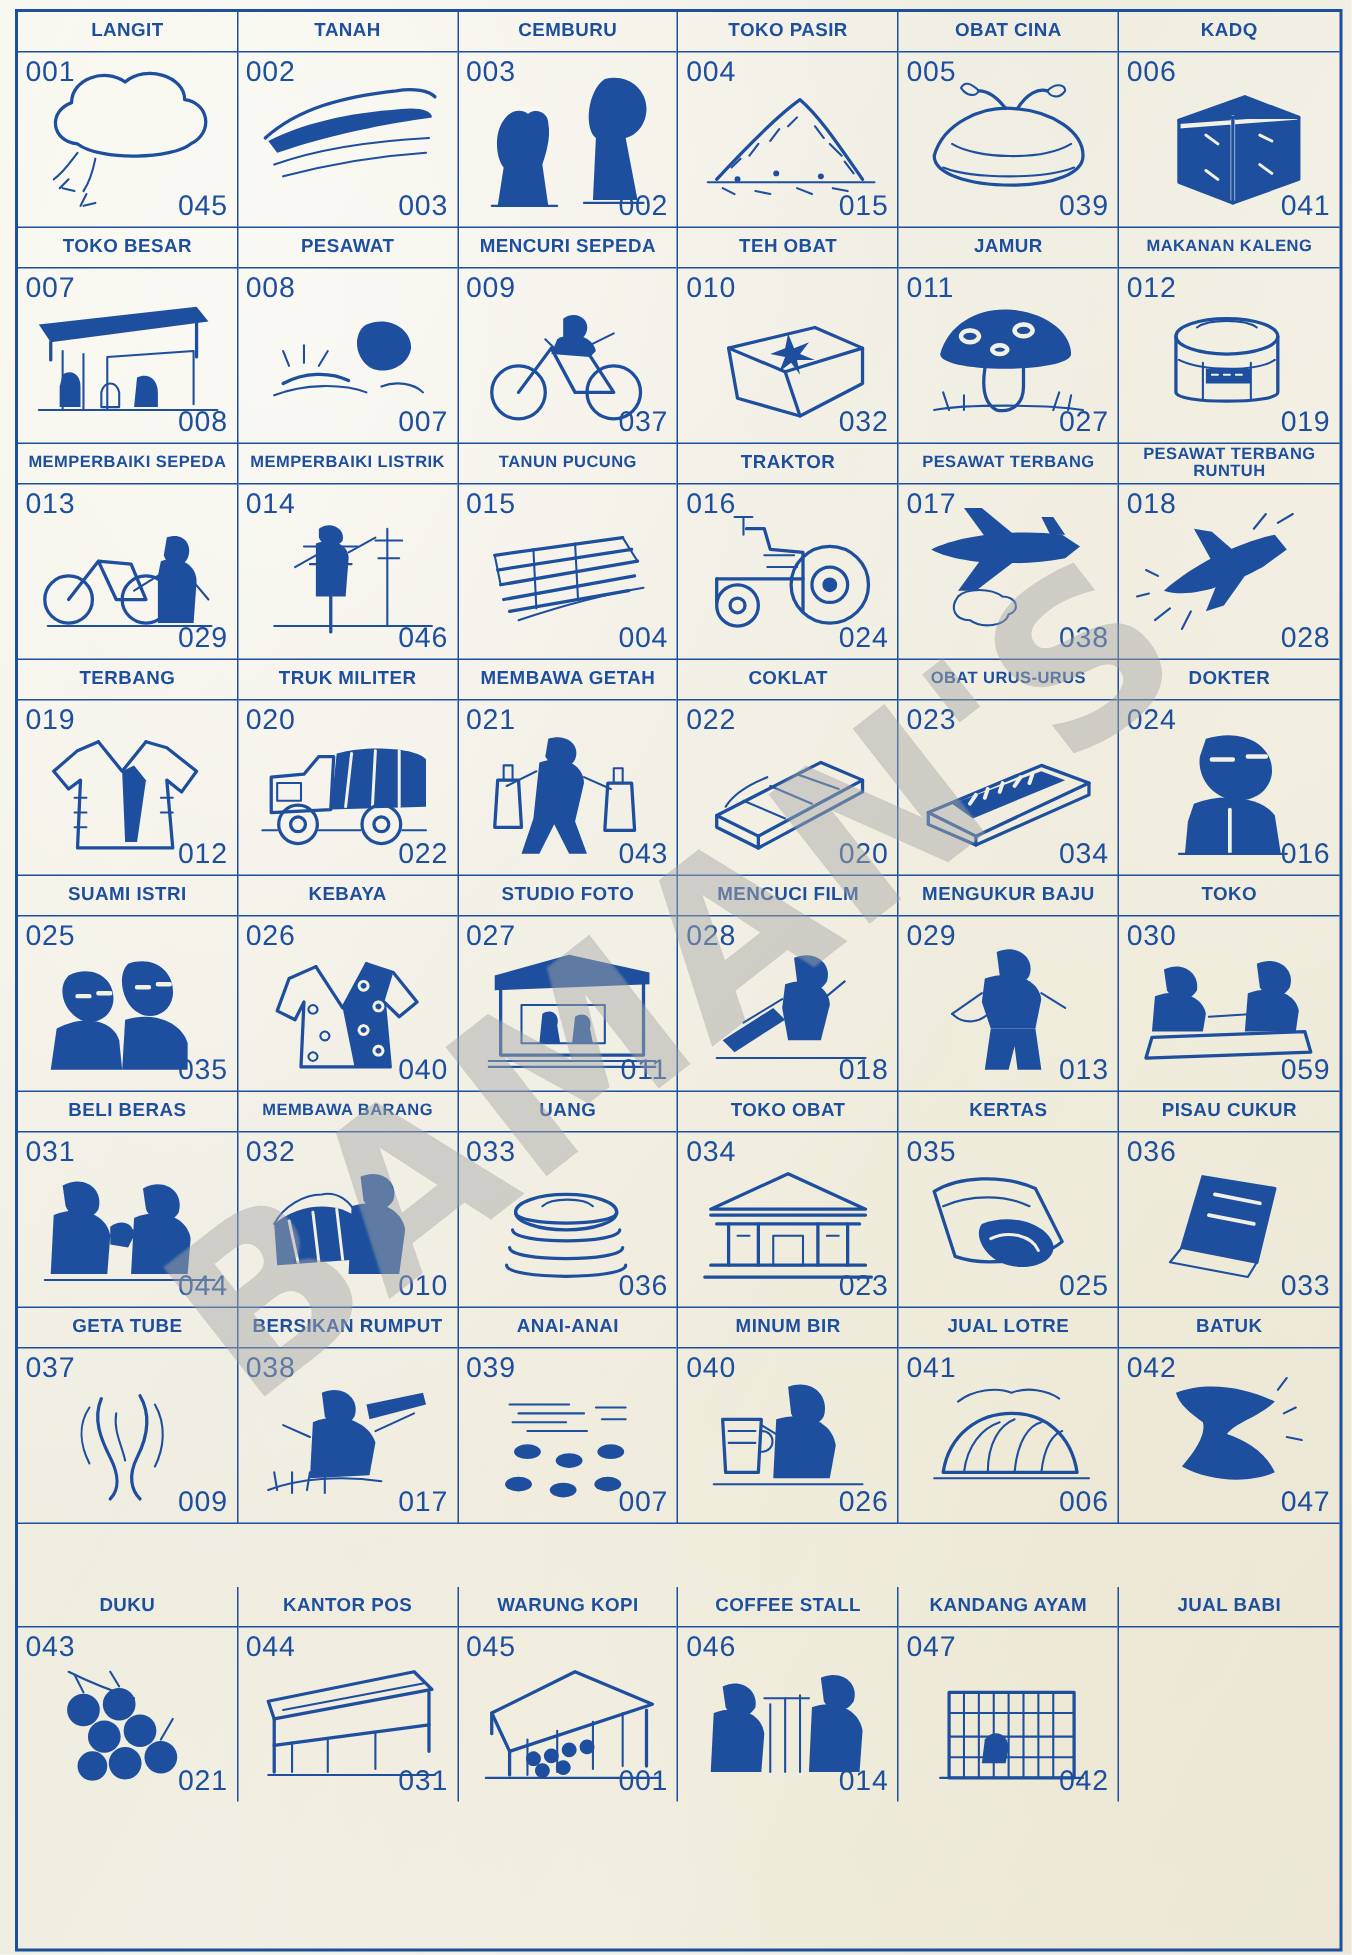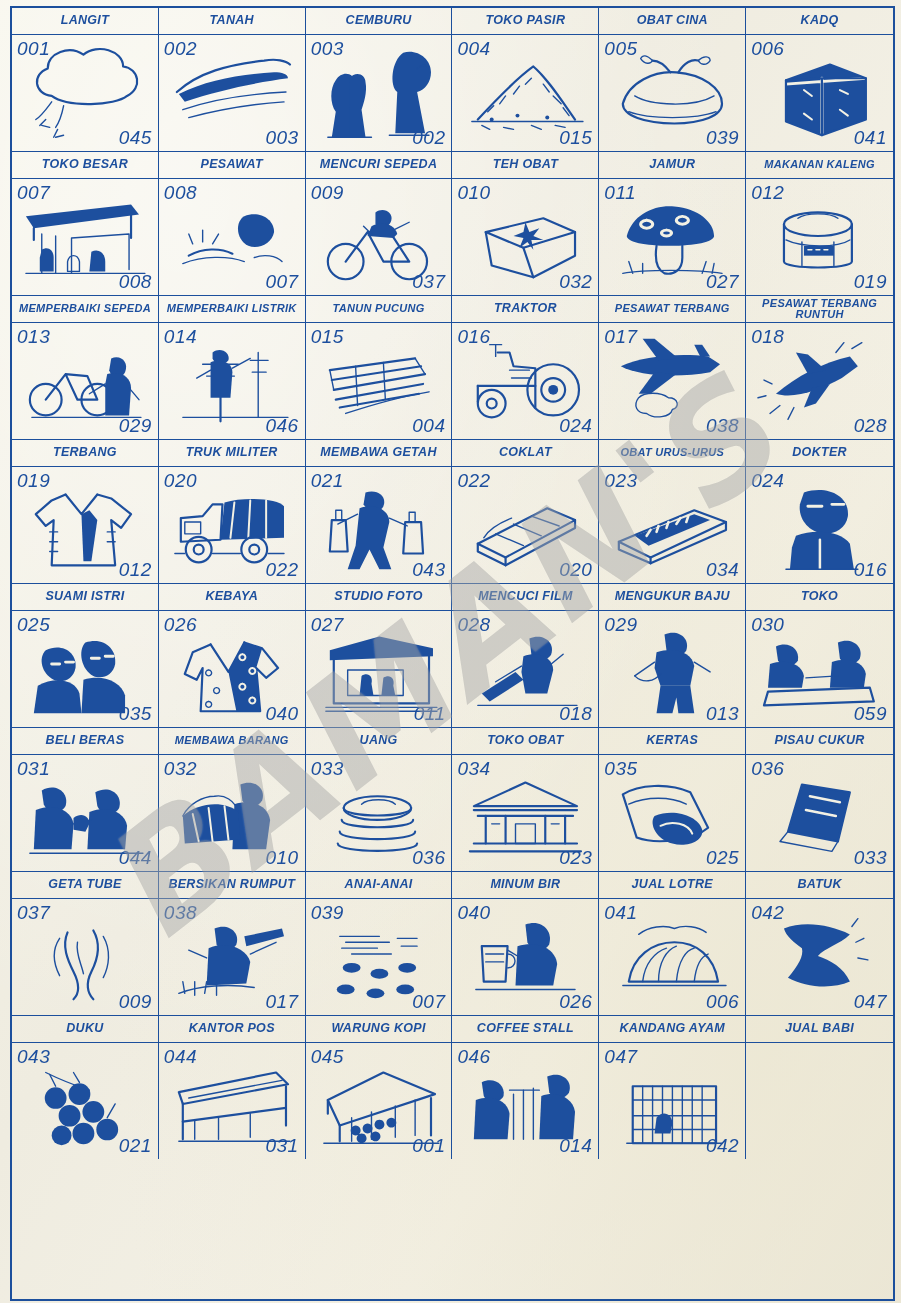--- a/index.html
+++ b/index.html
@@ -14,21 +14,20 @@
     position: relative;
     overflow: hidden;
   }
   #sheet {
     position: absolute;
     left: 0; top: 0;
     width: 901px;
     height: 1303px;
     background: #f3f1e4;
     overflow: hidden;
-    font-style: italic;
   }
   
   #paper-tint {
     position: absolute;
     inset: 0;
     background:
       radial-gradient(ellipse at 20% 15%, rgba(255,255,255,0.55), rgba(255,255,255,0) 55%),
       radial-gradient(ellipse at 85% 80%, rgba(236,231,210,0.8), rgba(255,255,255,0) 60%),
       linear-gradient(120deg, #f6f4e8 0%, #efece0 40%, #f4f1e6 70%, #eae6d8 100%);
     pointer-events: none;
@@ -69,21 +68,21 @@
   }
   .cell {
     border-right: 1.5px solid #1c4f9c;
     border-bottom: 1.5px solid #1c4f9c;
     box-sizing: border-box;
     display: flex;
     flex-direction: column;
     position: relative;
   }
   .cell:nth-child(6n) { border-right: none; }
-  .cell.lastrow { border-bottom: none; }
+  .cell.lastrow { border-bottom: none; margin-top: 42px; }
 
   .cell-title {
     height: 26px;
     min-height: 26px;
     border-bottom: 1.5px solid #1c4f9c;
     display: flex;
     align-items: center;
     justify-content: center;
     text-align: center;
     color: #1d4f9e;

